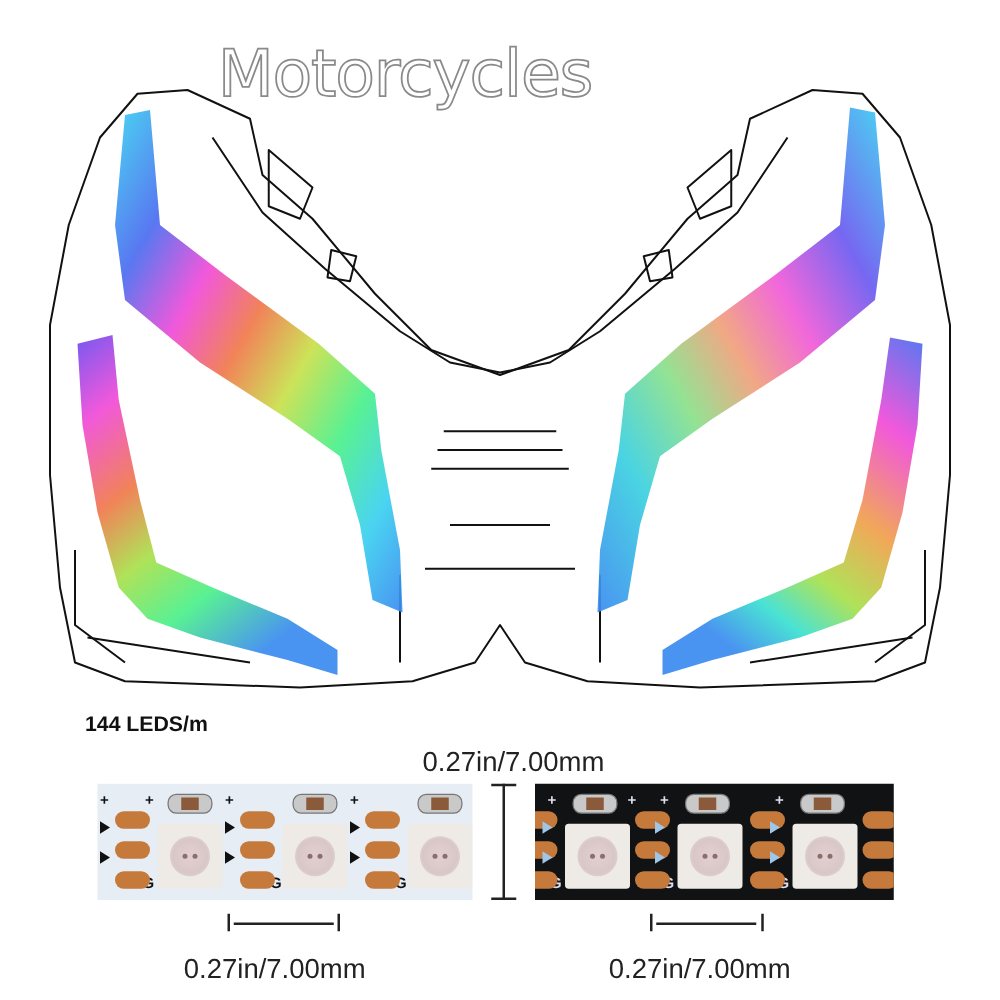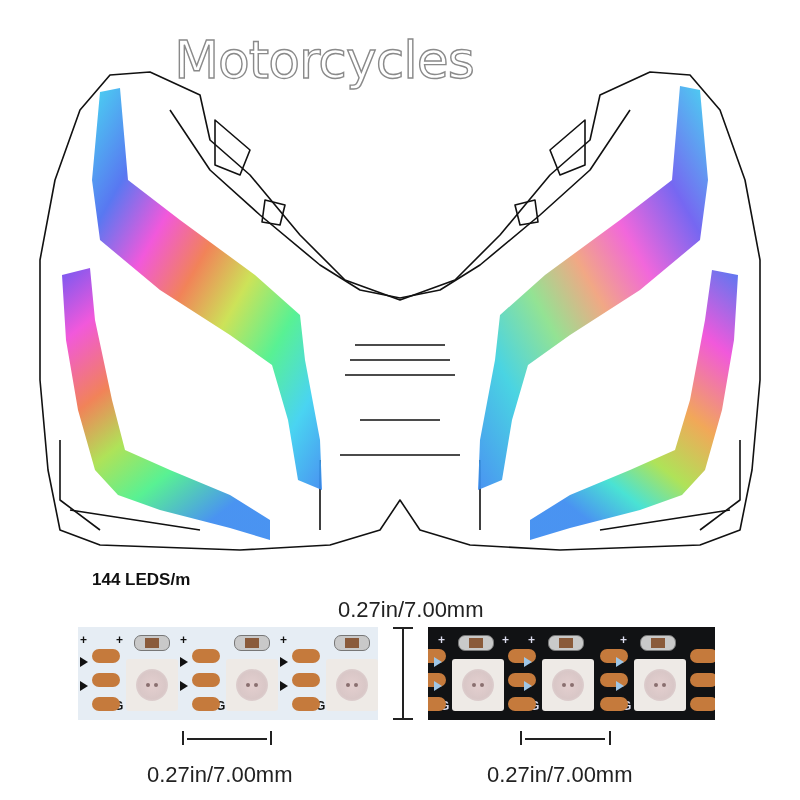--- a/index.html
+++ b/index.html
@@ -4,21 +4,21 @@
 <style>
   html, body { margin: 0; padding: 0; background: #ffffff; }
   body { width: 800px; height: 800px; position: relative; overflow: hidden; font-family: "Liberation Sans", sans-serif; }
   .title {
     position: absolute; left: 0; top: 30px; width: 648px; text-align: center;
     font-family: "DejaVu Sans", sans-serif; font-size: 52px; letter-spacing: -1px;
     color: #ffffff; -webkit-text-stroke: 1.4px #8a8a8a;
   }
   .fairing { position: absolute; left: 0; top: 0; width: 800px; height: 560px; }
   .leds-label {
-    position: absolute; left: 68px; top: 570px; font-size: 17px; font-weight: bold; color: #111; margin-left: 24px;
+    position: absolute; left: 68px; top: 570px; font-size: 17px; font-weight: bold; color: #111;
   }
   .dim-text { position: absolute; font-size: 22px; color: #222; }
   .strip { position: absolute; top: 627px; height: 93px; overflow: hidden; }
   .strip.white { left: 78px; width: 300px; background: #e6edf4; }
   .strip.black { left: 428px; width: 287px; background: #111214; }
   .led-cell { position: absolute; top: 0; width: 100px; height: 93px; }
   .pad { position: absolute; width: 28px; height: 14px; border-radius: 7px; background: #c57a3c; }
   .chip { position: absolute; left: 50px; top: 32px; width: 52px; height: 52px; background: #eeeae6; border-radius: 3px; }
   .chip .lens { position: absolute; left: 10px; top: 10px; width: 32px; height: 32px; border-radius: 50%; background: radial-gradient(circle, #e4cfcf 0%, #d9c7c7 60%, #e6dede 100%); }
   .chip .dot { position: absolute; width: 4px; height: 4px; border-radius: 50%; background: #8a6f6f; }

